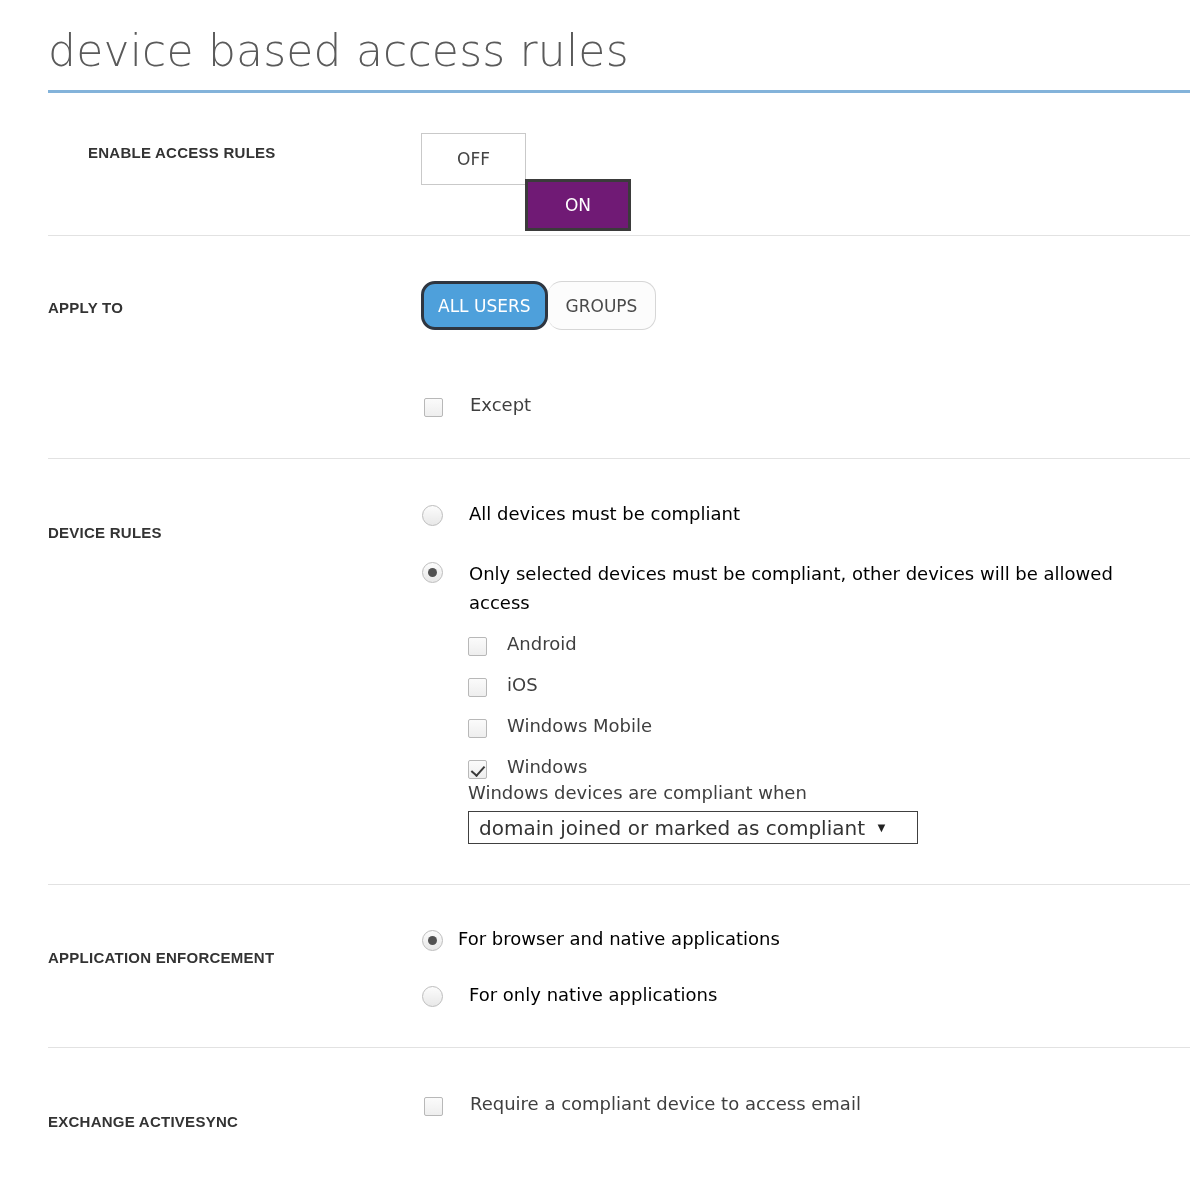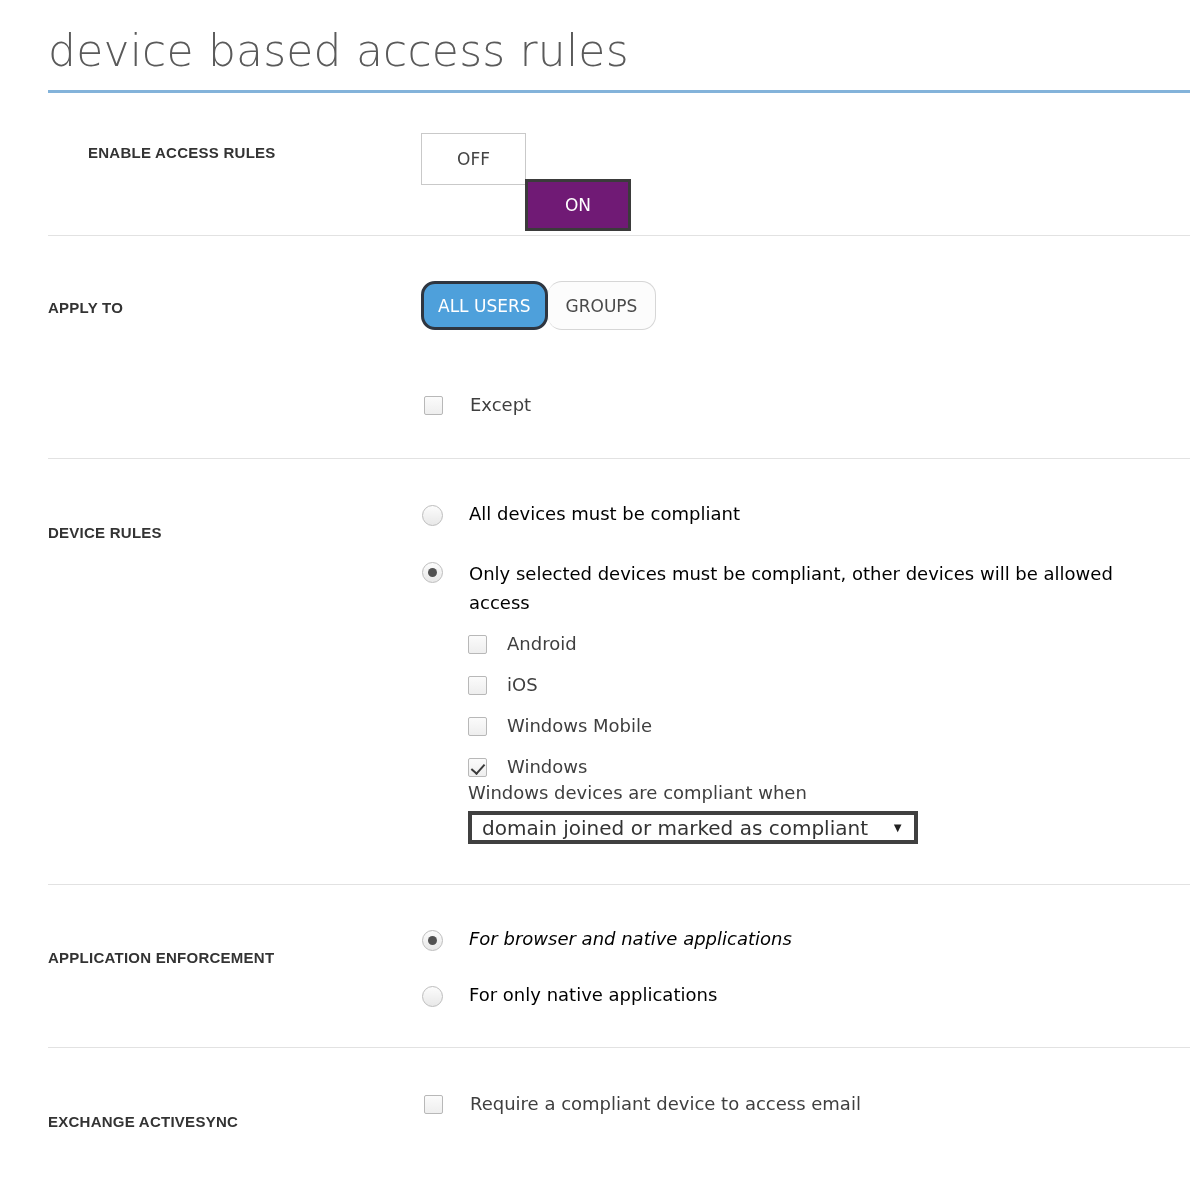--- a/index.html
+++ b/index.html
@@ -141,21 +141,21 @@
     color: #4a4a4a;
     border: 1px solid #d6d6d6;
     border-left: none;
     padding: 0 18px;
   }
 
   
   .cb-row {
     position: absolute;
     display: flex;
-    align-items: flex-start;
+    align-items: flex-end;
     cursor: pointer;
   }
   .cbx {
     width: 19px;
     height: 19px;
     flex: 0 0 19px;
     border: 1px solid #b8b8b8;
     border-radius: 2px;
     background: linear-gradient(#fbfbfb, #eeeeee);
     position: relative;
@@ -236,25 +236,25 @@
     white-space: nowrap;
   }
 
   
   .select-box {
     position: absolute;
     left: 468px;
     top: 811px;
     width: 450px;
     height: 33px;
-    border: 4px solid #404040;
+    border: 1px solid #404040;
     background: #ffffff;
     display: flex;
     align-items: center;
-    justify-content: space-between;
+    justify-content: flex-start;
     padding: 0 10px 0 10px;
     cursor: pointer;
     user-select: none;
   }
   .select-value {
     font-size: 20px;
     font-family: "DejaVu Sans", sans-serif;
     color: #333333;
     white-space: nowrap;
     line-height: 22px;
@@ -340,21 +340,21 @@
       <span class="select-arrow">▼</span>
     </div>
   </div>
   <div class="sep" style="top:884px;"></div>
 
   <div class="row">
     <div class="field-label" style="top:949px;">APPLICATION ENFORCEMENT</div>
 
     <div class="rd-row" style="left:422px; top:927px;">
       <span class="rdo checked"></span>
-      <span class="rd-label" style="margin-left:26px; white-space:nowrap;font-style:italic;">For browser and native applications</span>
+      <span class="rd-label" style="margin-left:15px; white-space:nowrap;">For browser and native applications</span>
     </div>
 
     <div class="rd-row" style="left:422px; top:983px;">
       <span class="rdo"></span>
       <span class="rd-label" style="margin-left:26px; white-space:nowrap;">For only native applications</span>
     </div>
   </div>
   <div class="sep" style="top:1047px;"></div>
 
   <div class="row">

